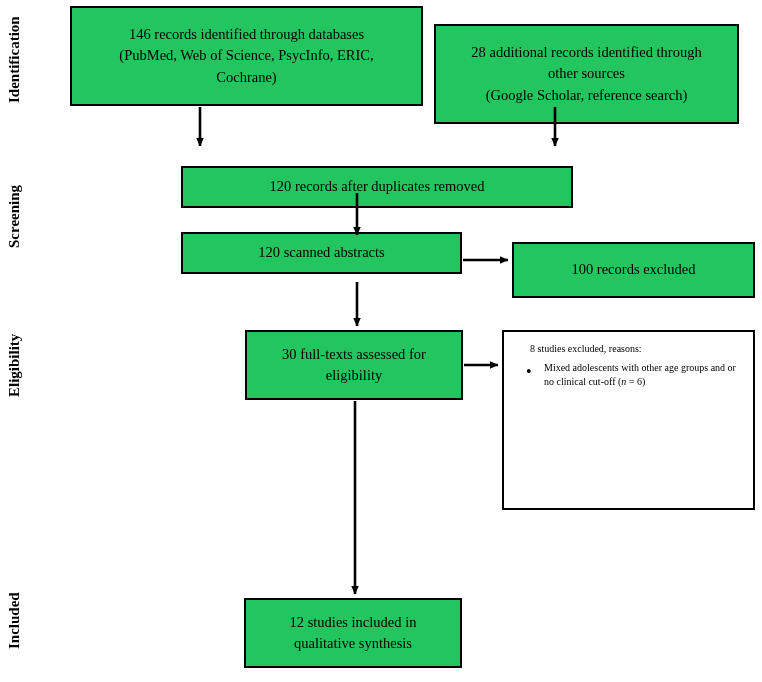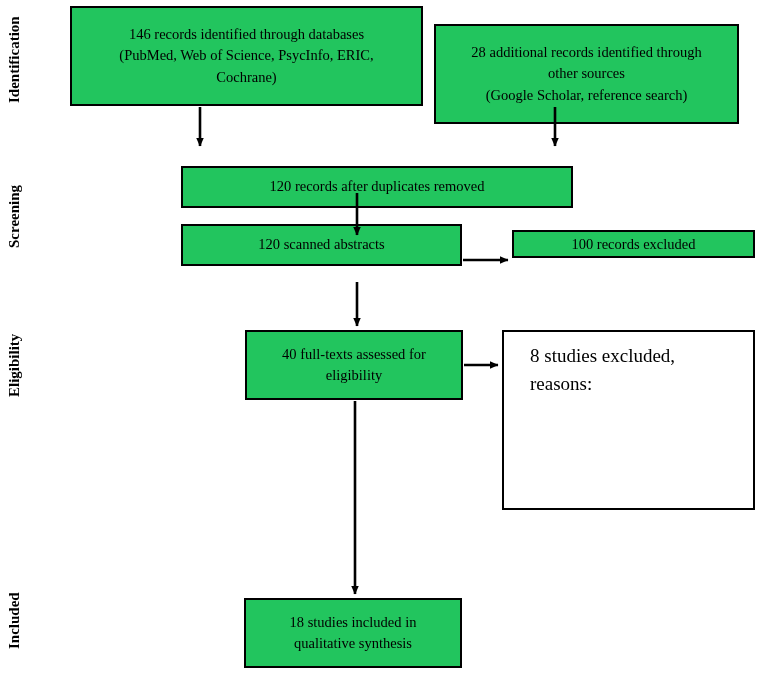--- a/index.html
+++ b/index.html
@@ -45,21 +45,21 @@
     font-size: 14.5px;
     line-height: 1.45;
     padding: 4px 8px;
   }
   .node .txt { width: 100%; white-space: pre-line; }
   .excl-box {
     position: absolute;
     border: 2px solid #000000;
     background: #ffffff;
     padding: 10px 12px 8px 12px;
-    font-size: 19px;
+    font-size: 10px;
     line-height: 1.45;
   }
   .excl-head { margin: 0 0 2px 14px; }
   .excl-list {
     margin: 4px 0 0 0;
     padding-left: 26px;
     list-style: none;
   }
   .excl-list li {
     position: relative;
@@ -104,41 +104,42 @@
   <div class="node" style="left:434px; top:24px; width:305px; height:100px;">
     <span class="txt">28 additional records identified through
 other sources
 (Google Scholar, reference search)</span>
   </div>
 
   <div class="node" style="left:181px; top:150px; width:392px; height:42px;margin-top:16px;">
     <span class="txt">120 records after duplicates removed</span>
   </div>
 
-  <div class="node" style="left:181px; top:224px; width:281px; height:42px;">
+  <div class="node" style="left:181px; top:232px; width:281px; height:42px;">
     <span class="txt">120 scanned abstracts</span>
   </div>
 
-  <div class="node" style="left:512px; top:230px; width:243px; height:28px;">
+  <div class="node" style="left:512px; top:242px; width:243px; height:56px;">
     <span class="txt">100 records excluded</span>
   </div>
 
   <div class="node" style="left:245px; top:330px; width:218px; height:70px;">
-    <span class="txt">40 full-texts assessed for
+    <span class="txt">30 full-texts assessed for
 eligibility</span>
   </div>
 
   <div class="excl-box" style="left:502px; top:330px; width:253px; height:180px;">
     <div class="excl-head">8 studies excluded, reasons:</div>
     <ul class="excl-list">
+      <li><span>Mixed adolescents with other age groups and or no clinical cut-off (</span><span class="ital">n</span><span> = 6)</span></li>
     </ul>
   </div>
 
   <div class="node" style="left:244px; top:598px; width:218px; height:70px;">
-    <span class="txt">18 studies included in
+    <span class="txt">12 studies included in
 qualitative synthesis</span>
   </div>
 
   <svg class="arrows" viewBox="0 0 762 682">
     <defs>
       <marker id="ah" markerWidth="10" markerHeight="8" refX="8.5" refY="4" orient="auto" markerUnits="userSpaceOnUse">
         <path d="M0,0 L9,4 L0,8 z" fill="#000000"></path>
       </marker>
     </defs>
 

